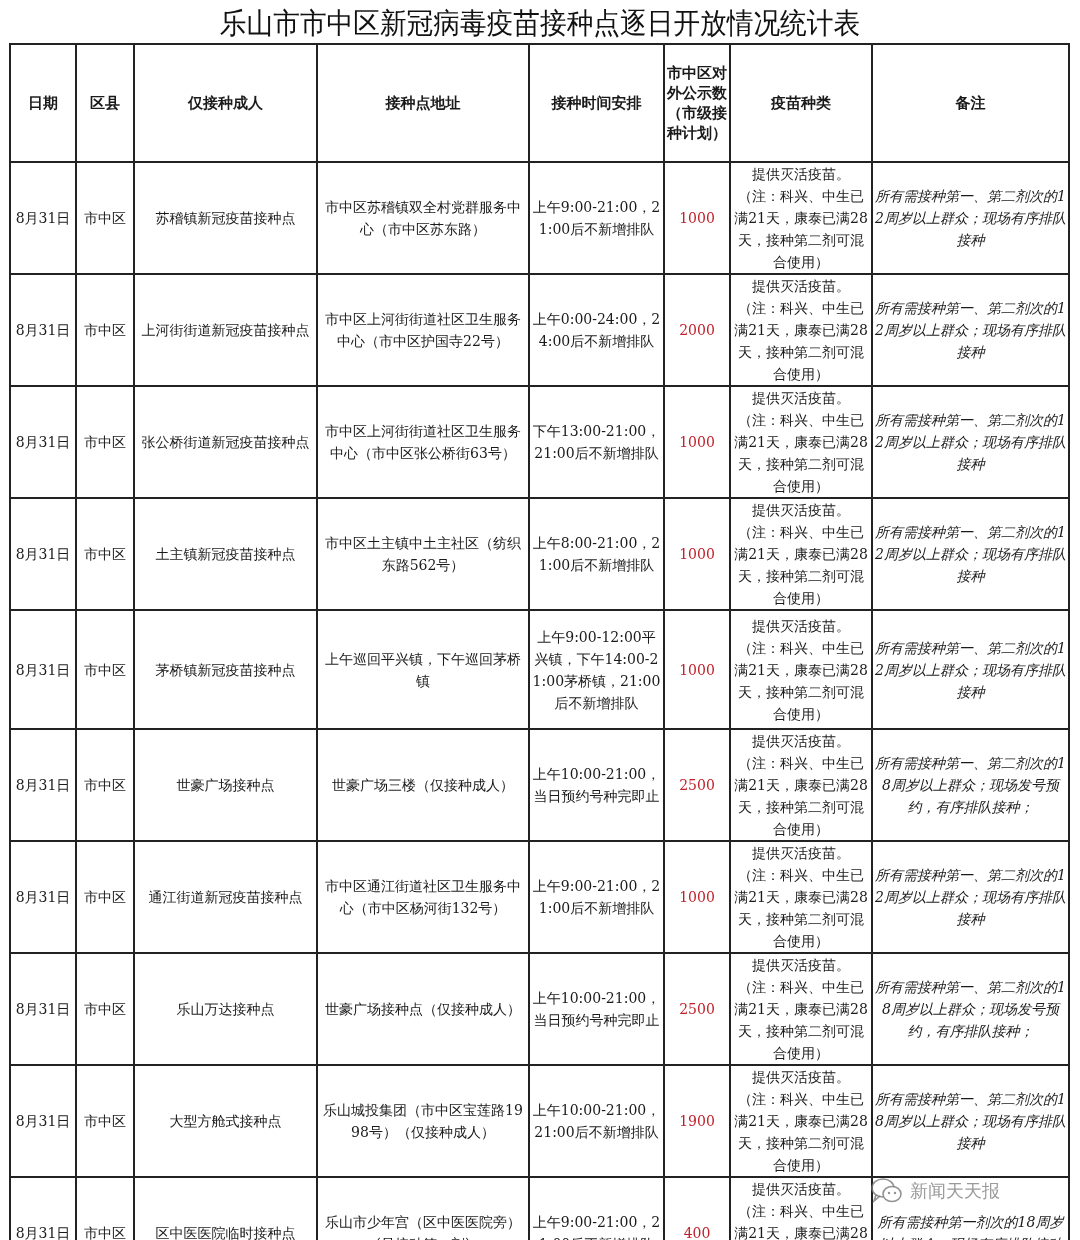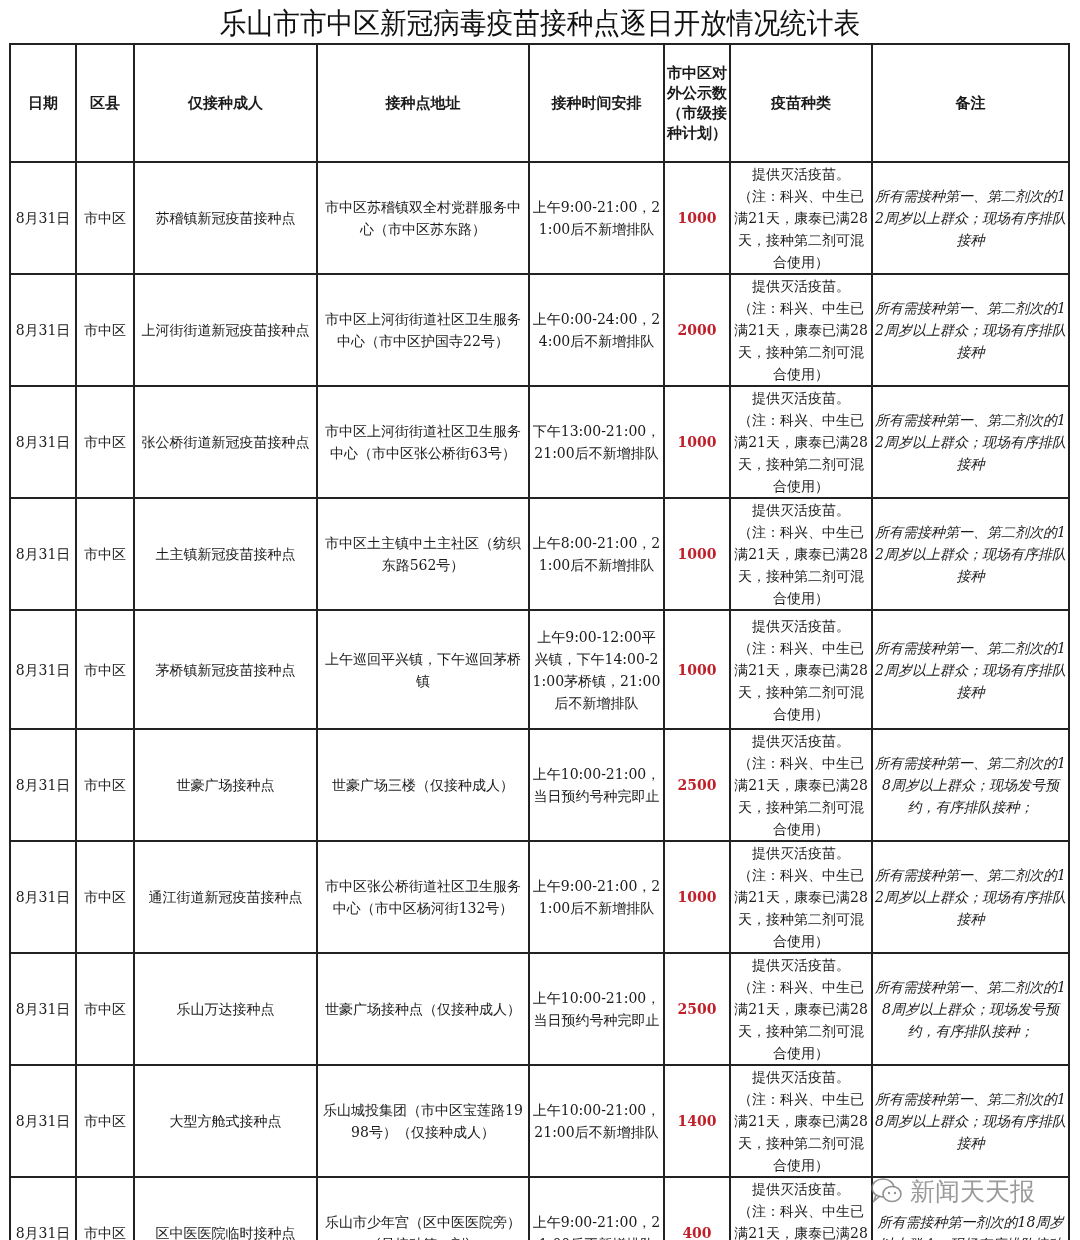--- a/index.html
+++ b/index.html
@@ -63,21 +63,21 @@
       font-size: 14px;
       line-height: 22px;
       font-family: "DejaVu Serif", "Liberation Serif", serif;
     }
     td.cjk {
       font-family: "DejaVu Sans", "Liberation Sans", sans-serif;
       font-size: 14px;
     }
     td.count {
       color: #c0202a;
-      font-weight: bold;
+      font-weight: normal;
       font-family: "Liberation Serif", "DejaVu Serif", serif;
       font-size: 15px;
     }
     td.vaccine {
       font-size: 13px;
       line-height: 21px;
       font-family: "DejaVu Sans", "Liberation Sans", sans-serif;
       padding: 0 1px;
       margin-left: 44px;
     }
@@ -101,21 +101,21 @@
     }
     .watermark {
       position: absolute;
       left: 870px;
       top: 1172px;
       height: 38px;
       display: flex;
       align-items: center;
       gap: 6px;
       color: rgba(120,120,120,0.75);
-      font-size: 25px;
+      font-size: 18px;
       font-family: "DejaVu Sans", "Liberation Sans", sans-serif;
       pointer-events: none;
     }
     .watermark svg { display: block; }
   </style>
 </head>
 <body>
 
 <div class="title">乐山市市中区新冠病毒疫苗接种点逐日开放情况统计表</div>
 
@@ -200,21 +200,21 @@
       <td class="cjk">世豪广场三楼（仅接种成人）</td>
       <td class="schedule">上午10:00-21:00，当日预约号种完即止</td>
       <td class="count">2500</td>
       <td class="vaccine">提供灭活疫苗。（注：科兴、中生已满21天，康泰已满28天，接种第二剂可混合使用）</td>
       <td class="remark">所有需接种第一、第二剂次的18周岁以上群众；现场发号预约，有序排队接种；</td>
     </tr>
     <tr style="height:98px">
       <td class="date">8月31日</td>
       <td class="cjk">市中区</td>
       <td class="cjk">通江街道新冠疫苗接种点</td>
-      <td class="cjk">市中区张公桥街道社区卫生服务中心（市中区杨河街132号）</td>
+      <td class="cjk">市中区通江街道社区卫生服务中心（市中区杨河街132号）</td>
       <td class="schedule">上午9:00-21:00，21:00后不新增排队</td>
       <td class="count">1000</td>
       <td class="vaccine">提供灭活疫苗。（注：科兴、中生已满21天，康泰已满28天，接种第二剂可混合使用）</td>
       <td class="remark">所有需接种第一、第二剂次的12周岁以上群众；现场有序排队接种</td>
     </tr>
     <tr style="height:100px">
       <td class="date">8月31日</td>
       <td class="cjk">市中区</td>
       <td class="cjk">乐山万达接种点</td>
       <td class="cjk">世豪广场接种点（仅接种成人）</td>
@@ -222,21 +222,21 @@
       <td class="count">2500</td>
       <td class="vaccine">提供灭活疫苗。（注：科兴、中生已满21天，康泰已满28天，接种第二剂可混合使用）</td>
       <td class="remark">所有需接种第一、第二剂次的18周岁以上群众；现场发号预约，有序排队接种；</td>
     </tr>
     <tr style="height:100px">
       <td class="date">8月31日</td>
       <td class="cjk">市中区</td>
       <td class="cjk">大型方舱式接种点</td>
       <td class="cjk">乐山城投集团（市中区宝莲路1998号）（仅接种成人）</td>
       <td class="schedule">上午10:00-21:00，21:00后不新增排队</td>
-      <td class="count">1400</td>
+      <td class="count">1900</td>
       <td class="vaccine">提供灭活疫苗。（注：科兴、中生已满21天，康泰已满28天，接种第二剂可混合使用）</td>
       <td class="remark">所有需接种第一、第二剂次的18周岁以上群众；现场有序排队接种</td>
     </tr>
     <tr style="height:102px">
       <td class="date">8月31日</td>
       <td class="cjk">市中区</td>
       <td class="cjk">区中医医院临时接种点</td>
       <td class="cjk">乐山市少年宫（区中医医院旁）(只接种第一剂)</td>
       <td class="schedule">上午9:00-21:00，21:00后不新增排队</td>
       <td class="count">400</td>

